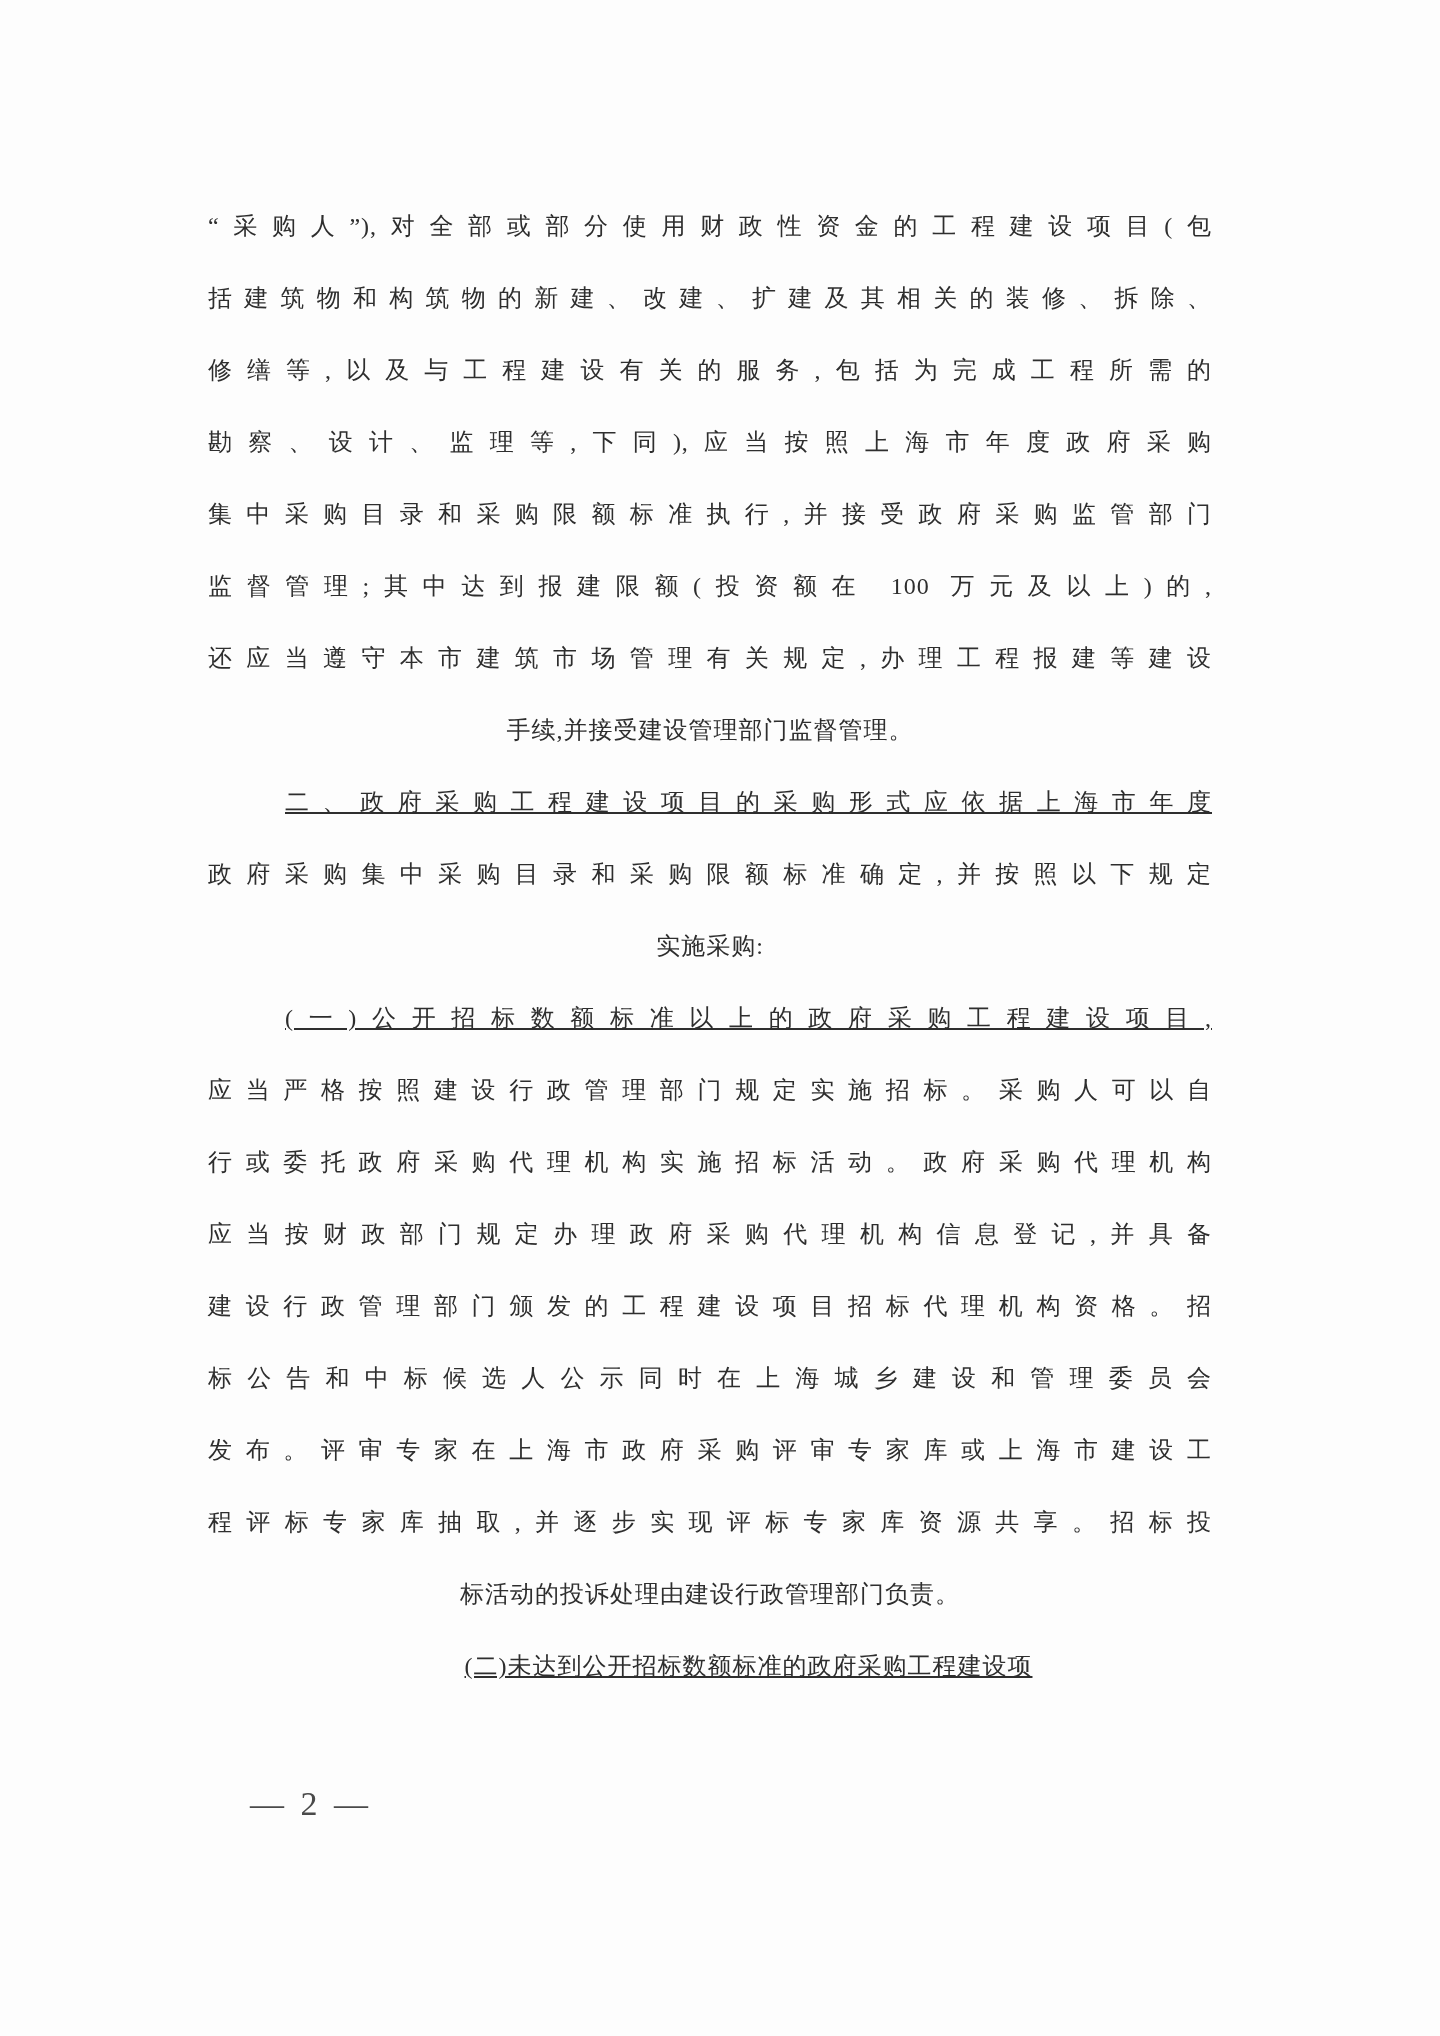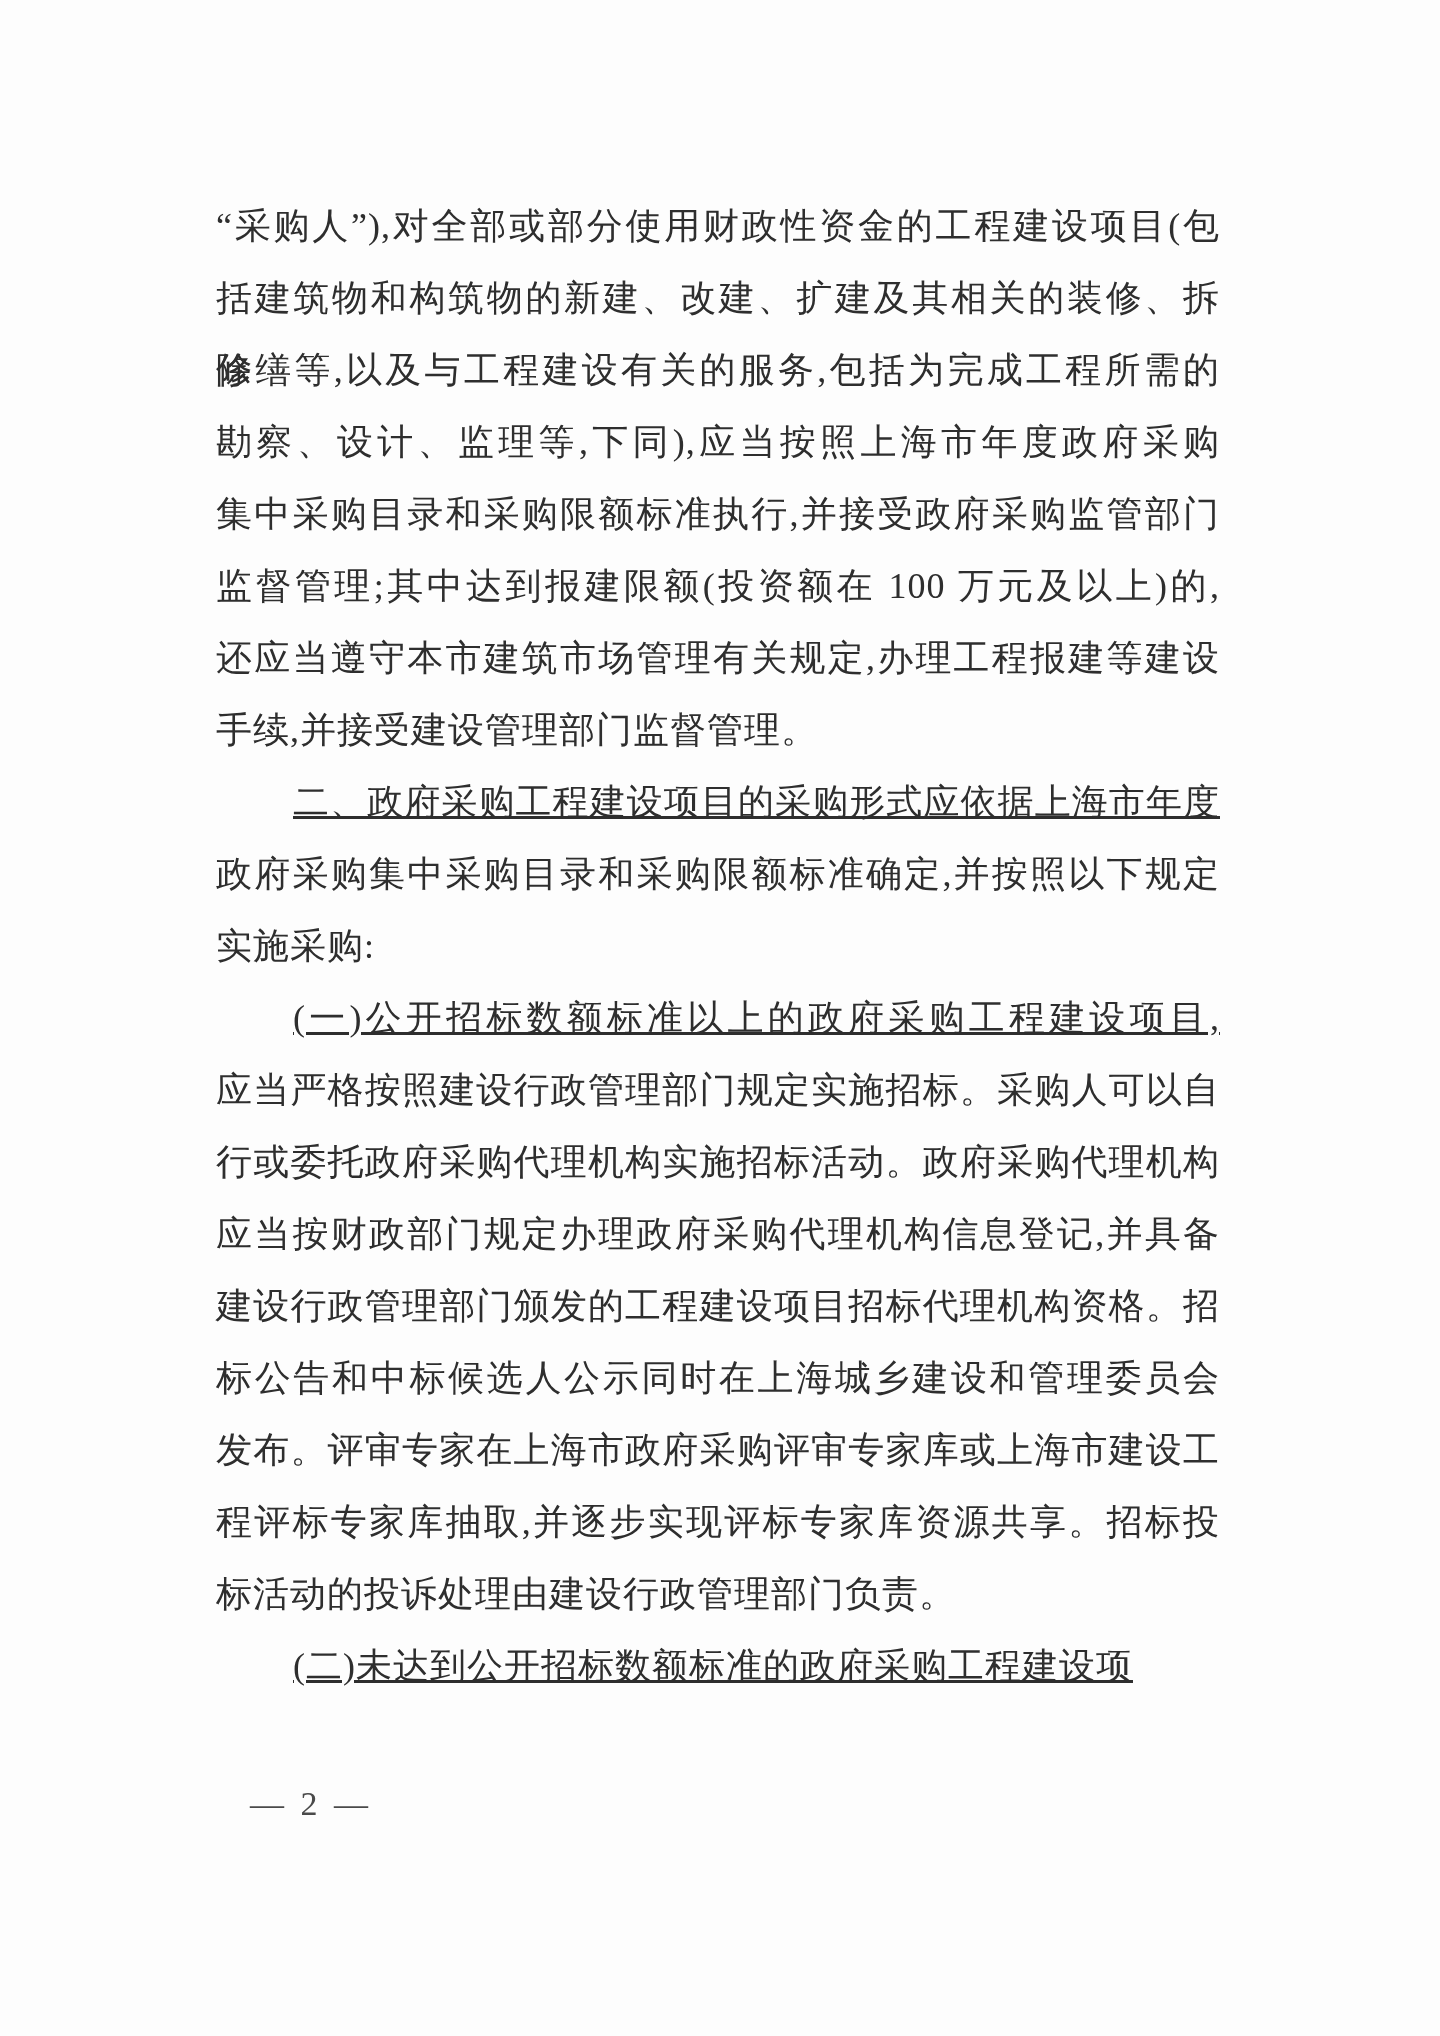--- a/index.html
+++ b/index.html
@@ -17,31 +17,31 @@
     position: absolute;
     left: 0;
     top: 0;
     width: 1440px;
     height: 2036px;
     background: #fdfdfd;
     overflow: hidden;
   }
   .text-block {
     position: absolute;
-    left: 216px;
+    left: 208px;
     top: 190px;
     width: 1004px;
     color: #2e2e2e;
-    font-size: 36px;
+    font-size: 24px;
     letter-spacing: 1px;
   }
   .line {
     height: 72px;
     line-height: 72px;
-    text-align: left;
+    text-align: center;
   }
   .line.flush {
     text-align: justify;
     text-align-last: justify;
     text-justify: inter-character;
   }
   .line.indent {
     text-indent: 77px;
     text-decoration: underline;
   }

